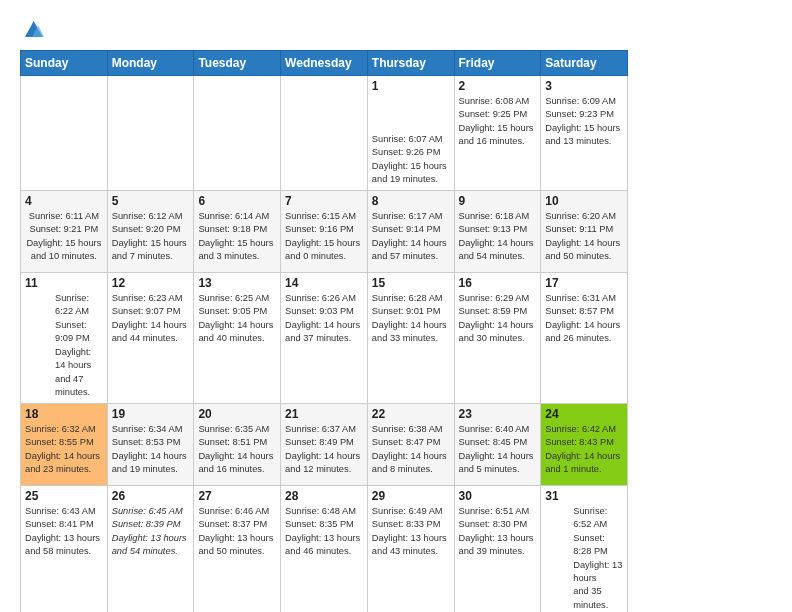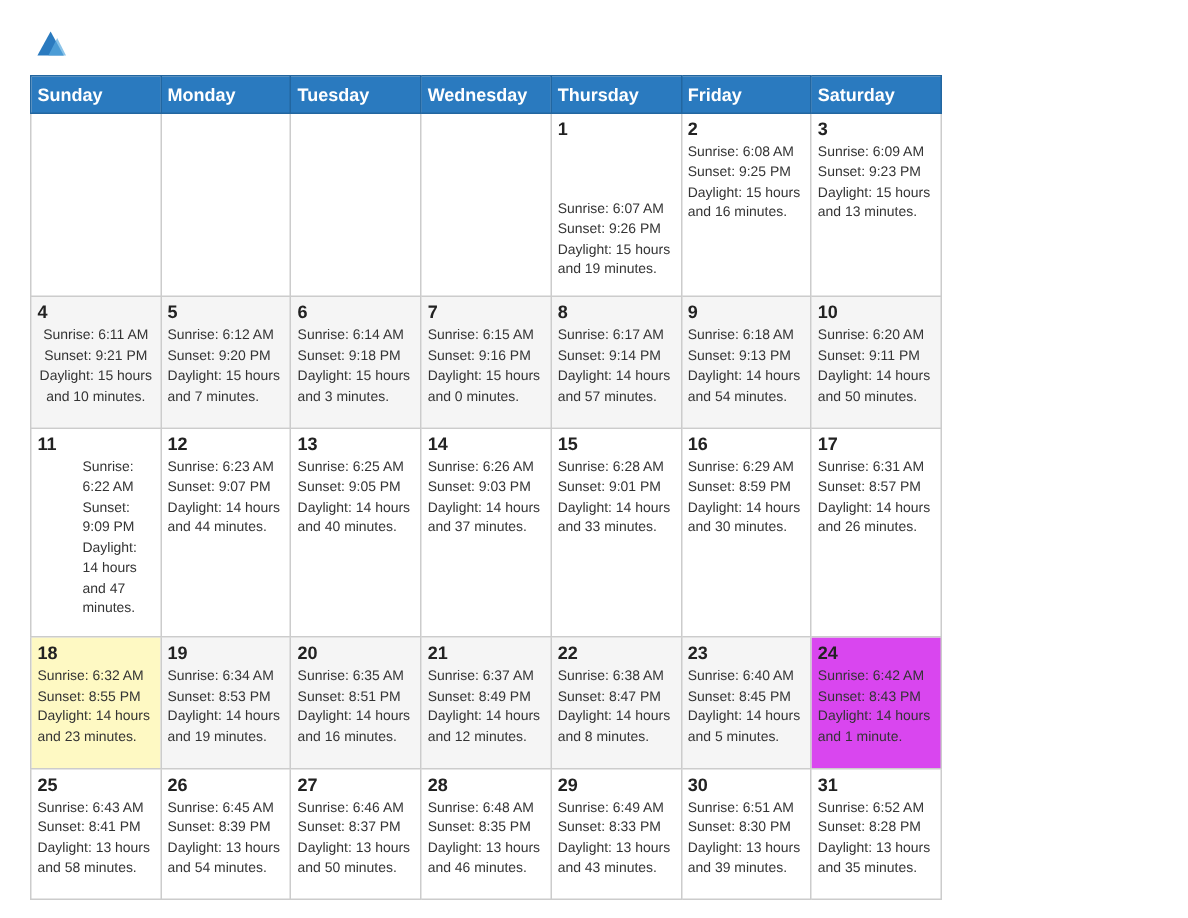--- a/index.html
+++ b/index.html
@@ -266,21 +266,21 @@
           </td>
           <td style="background: rgb(255, 255, 255);">
             <span class="day-number">17</span>
             <div class="day-info" style="white-space: pre-line;">Sunrise: 6:31 AM
 Sunset: 8:57 PM
 Daylight: 14 hours
 and 26 minutes.</div>
           </td>
         </tr>
         <tr>
-          <td style="background: #fef9c3;">
+          <td style="background: #fdba74;">
             <span class="day-number">18</span>
             <div class="day-info" style="white-space: pre-line;">Sunrise: 6:32 AM
 Sunset: 8:55 PM
 Daylight: 14 hours
 and 23 minutes.</div>
           </td>
           <td style="background: rgb(245, 245, 245);">
             <span class="day-number">19</span>
             <div class="day-info" style="white-space: pre-line;">Sunrise: 6:34 AM
 Sunset: 8:53 PM
@@ -308,39 +308,39 @@
 Daylight: 14 hours
 and 8 minutes.</div>
           </td>
           <td style="background: rgb(245, 245, 245);">
             <span class="day-number">23</span>
             <div class="day-info" style="white-space: pre-line;">Sunrise: 6:40 AM
 Sunset: 8:45 PM
 Daylight: 14 hours
 and 5 minutes.</div>
           </td>
-          <td style="background: #d946ef;">
+          <td style="background: #84cc16;">
             <span class="day-number">24</span>
             <div class="day-info" style="white-space: pre-line;">Sunrise: 6:42 AM
 Sunset: 8:43 PM
 Daylight: 14 hours
 and 1 minute.</div>
           </td>
         </tr>
         <tr>
           <td style="background: rgb(255, 255, 255);">
             <span class="day-number">25</span>
             <div class="day-info" style="white-space: pre-line;">Sunrise: 6:43 AM
 Sunset: 8:41 PM
 Daylight: 13 hours
 and 58 minutes.</div>
           </td>
           <td style="background: rgb(255, 255, 255);">
             <span class="day-number">26</span>
-            <div class="day-info" style="white-space: pre-line;">Sunrise: 6:45 AM
+            <div class="day-info" style="white-space: pre-line; font-style: italic;">Sunrise: 6:45 AM
 Sunset: 8:39 PM
 Daylight: 13 hours
 and 54 minutes.</div>
           </td>
           <td style="background: rgb(255, 255, 255);">
             <span class="day-number">27</span>
             <div class="day-info" style="white-space: pre-line;">Sunrise: 6:46 AM
 Sunset: 8:37 PM
 Daylight: 13 hours
 and 50 minutes.</div>
@@ -361,21 +361,21 @@
           </td>
           <td style="background: rgb(255, 255, 255);">
             <span class="day-number">30</span>
             <div class="day-info" style="white-space: pre-line;">Sunrise: 6:51 AM
 Sunset: 8:30 PM
 Daylight: 13 hours
 and 39 minutes.</div>
           </td>
           <td style="background: rgb(255, 255, 255);">
             <span class="day-number">31</span>
-            <div class="day-info" style="white-space: pre-line;">Sunrise: 6:52 AM
+            <div class="day-info" style="white-space: pre-line; margin-left: 28px;">Sunrise: 6:52 AM
 Sunset: 8:28 PM
 Daylight: 13 hours
 and 35 minutes.</div>
           </td>
         </tr>
       </tbody>
   </table>
 </div>
 
 </body></html>

